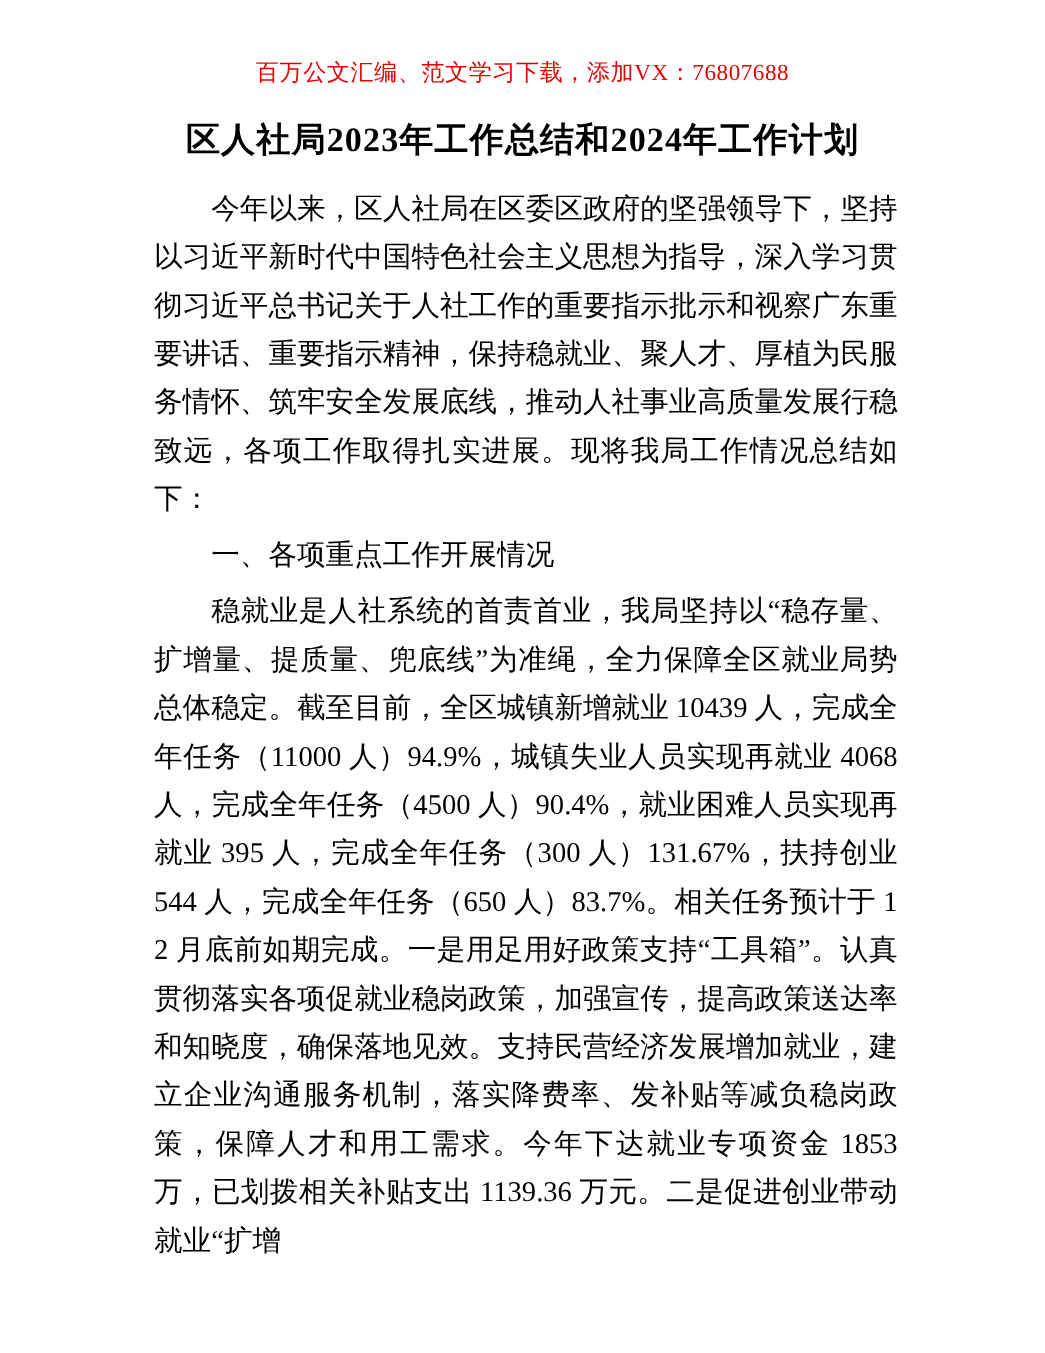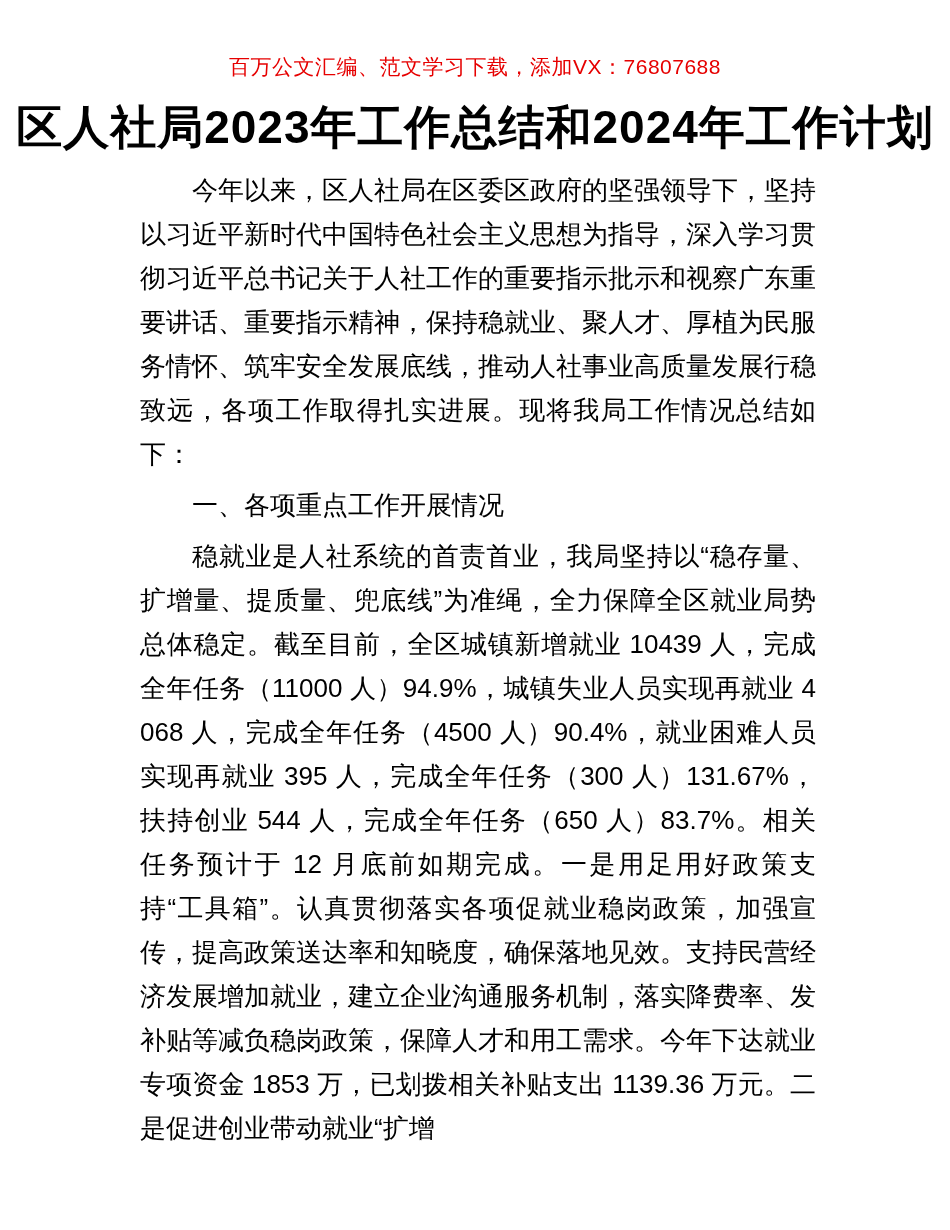--- a/index.html
+++ b/index.html
@@ -5,21 +5,21 @@
   html, body {
     margin: 0;
     padding: 0;
     background: #ffffff;
   }
   .page {
     position: relative;
     width: 950px;
     height: 1230px;
     background: #ffffff;
-    font-family: Liberation Sans, sans-serif;
+    font-family: Liberation Serif, serif;
     color: #000000;
     overflow: hidden;
   }
   .promo {
     position: absolute;
     top: 52px;
     left: 0;
     right: 0;
     text-align: center;
     font-size: 21px;
@@ -27,21 +27,21 @@
     color: #e60000;
     letter-spacing: 0.5px;
   }
   .title {
     position: absolute;
     top: 103px;
     left: 0;
     right: 0;
     margin: 0;
     text-align: center;
-    font-size: 46px;
+    font-size: 31px;
     line-height: 48px;
     font-weight: bold;
     color: #000000;
     letter-spacing: 1px;
   }
   .content {
     position: absolute;
     top: 168px;
     left: 140px;
     width: 676px;

